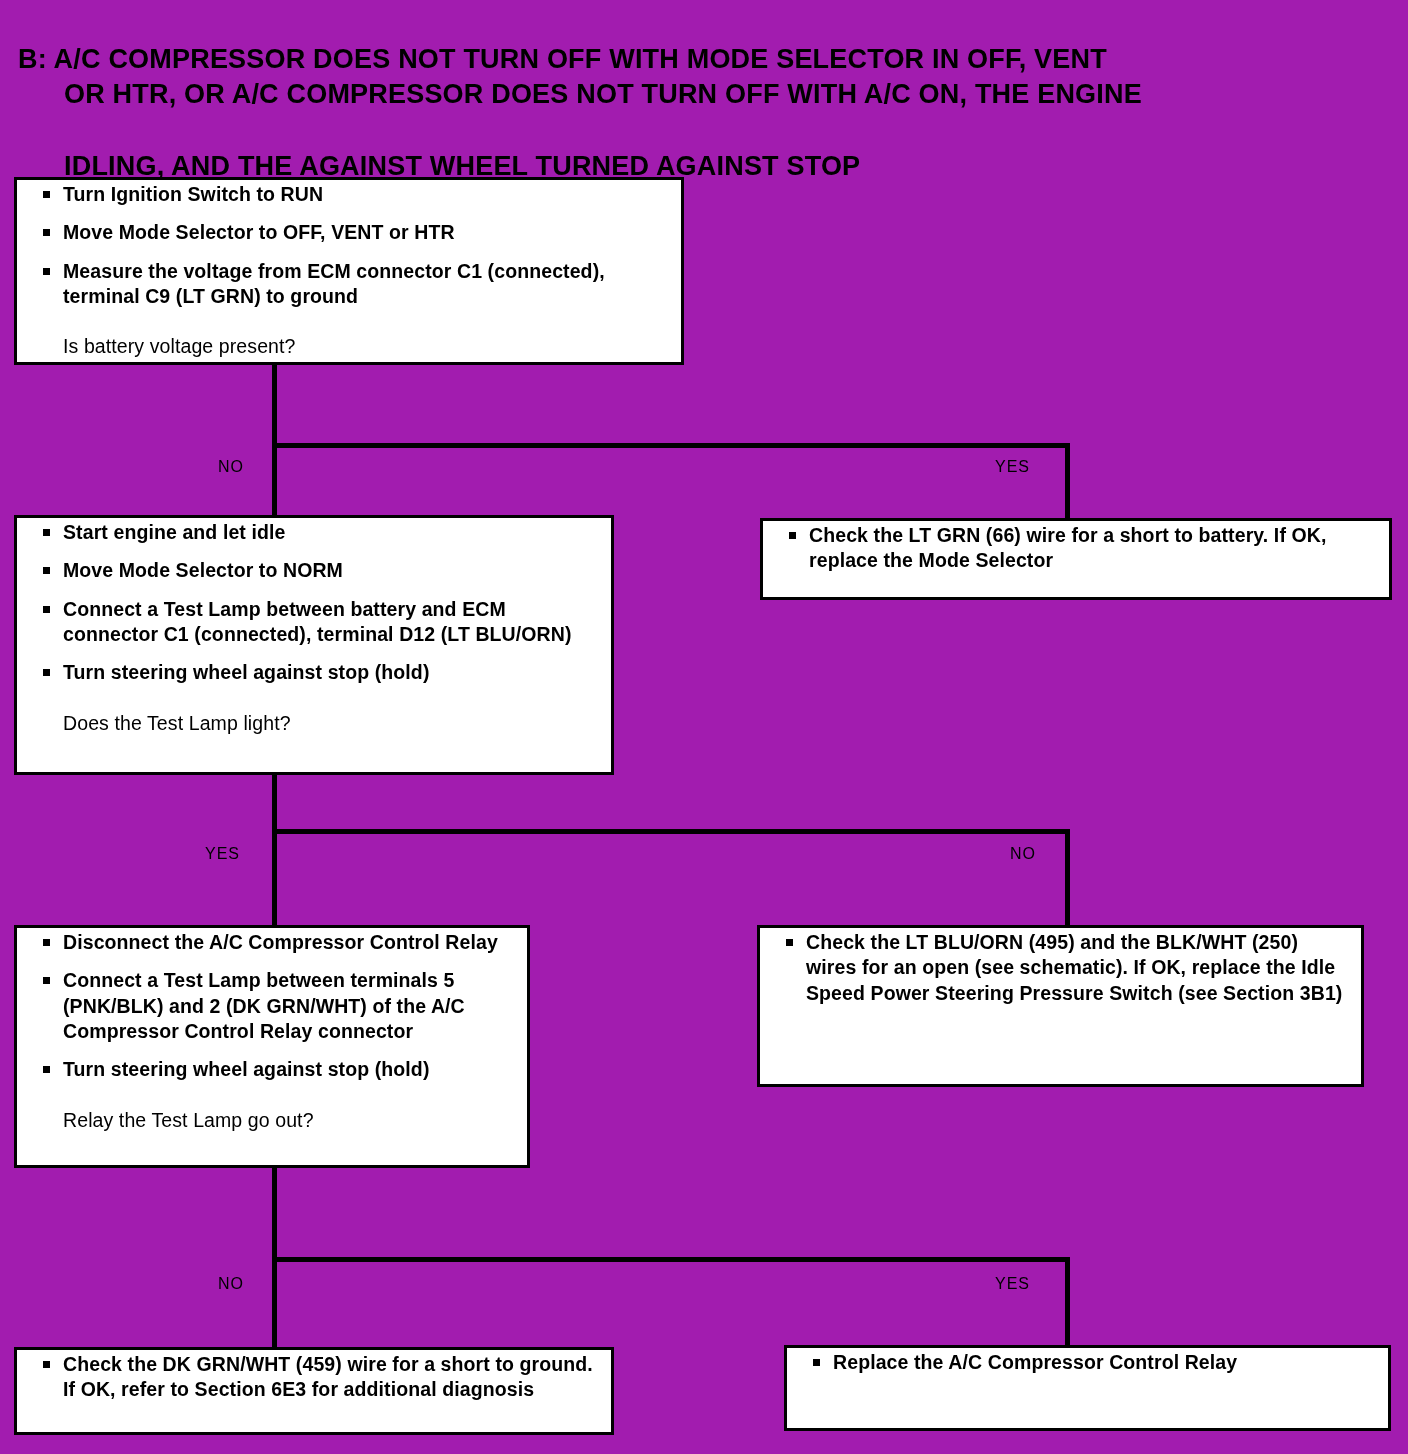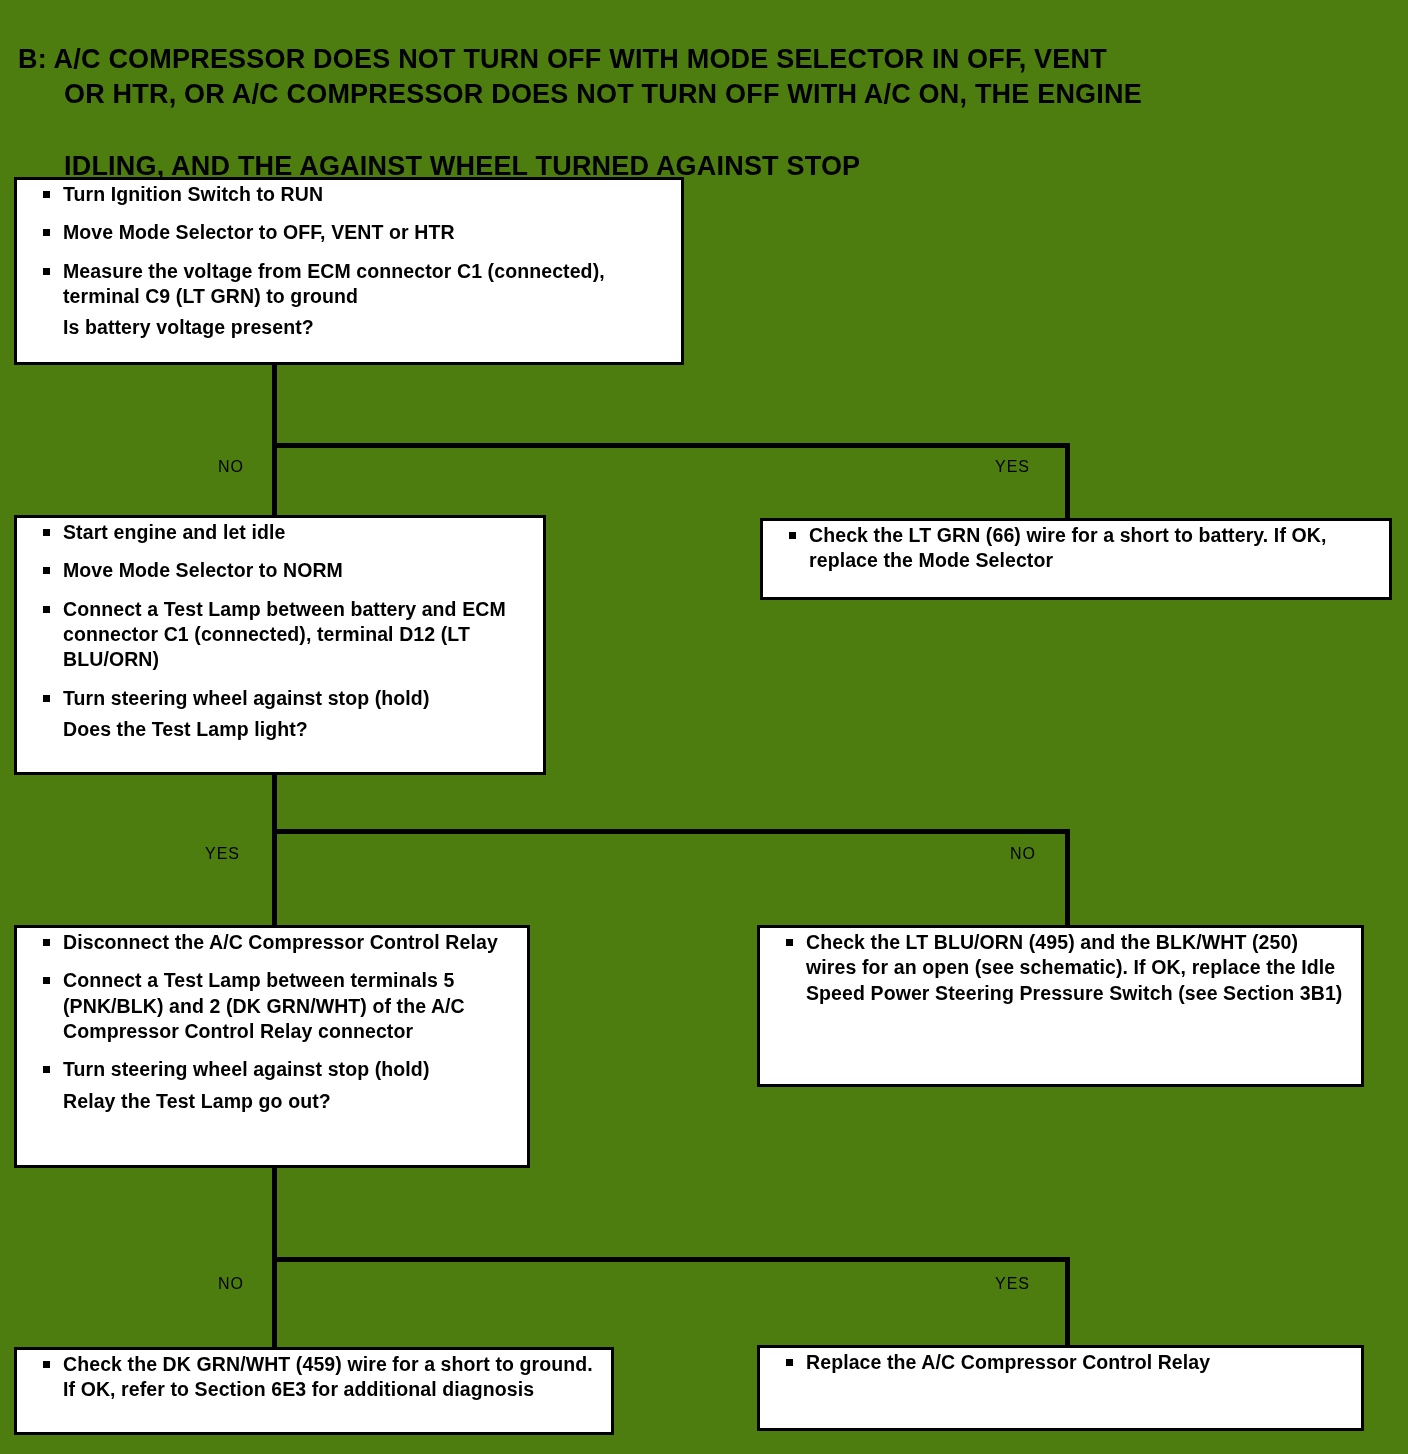--- a/index.html
+++ b/index.html
@@ -9,21 +9,21 @@
     background: #ffffff;
   }
   body {
     font-family: "Liberation Sans", sans-serif;
     color: #000000;
   }
   #page {
     position: relative;
     width: 1408px;
     height: 1454px;
-    background: #4d7c0f;
+    background: #a21caf;
     overflow: hidden;
   }
 
   
   .title {
     position: absolute;
     left: 18px;
     top: 6px;
     width: 1340px;
     font-size: 27px;
@@ -65,24 +65,24 @@
   }
   ul.items > li .bul {
     position: absolute;
     left: 14px;
     top: 9px;
     width: 7px;
     height: 7px;
     background: #000000;
   }
   .question {
-    margin-top: 6px;
+    margin-top: 25px;
     padding-left: 34px;
     font-size: 19.5px;
-    font-weight: bold;
+    font-weight: normal;
     line-height: 1.30;
     letter-spacing: 0.1px;
   }
 
   
   .vline {
     position: absolute;
     width: 5px;
     background: #000000;
   }
@@ -139,21 +139,21 @@
 
   <div class="box" style="left:760px; top:518px; width:632px; height:82px;">
     <ul class="items">
       <li>
         <span class="bul"></span>
         <span>Check the LT GRN (66) wire for a short to battery. If OK, replace the Mode Selector</span>
       </li>
     </ul>
   </div>
 
-  <div class="box" style="left:14px; top:515px; width:532px; height:260px;">
+  <div class="box" style="left:14px; top:515px; width:600px; height:260px;">
     <ul class="items">
       <li>
         <span class="bul"></span>
         <span>Start engine and let idle</span>
       </li>
       <li>
         <span class="bul"></span>
         <span>Move Mode Selector to NORM</span>
       </li>
       <li>
@@ -211,21 +211,21 @@
 
   <div class="box" style="left:14px; top:1347px; width:600px; height:88px;">
     <ul class="items">
       <li>
         <span class="bul"></span>
         <span>Check the DK GRN/WHT (459) wire for a short to ground. If OK, refer to Section 6E3 for additional diagnosis</span>
       </li>
     </ul>
   </div>
 
-  <div class="box" style="left:757px; top:1345px; width:607px; height:86px;">
+  <div class="box" style="left:784px; top:1345px; width:607px; height:86px;">
     <ul class="items">
       <li>
         <span class="bul"></span>
         <span>Replace the A/C Compressor Control Relay</span>
       </li>
     </ul>
   </div>
 
 </div>
 

